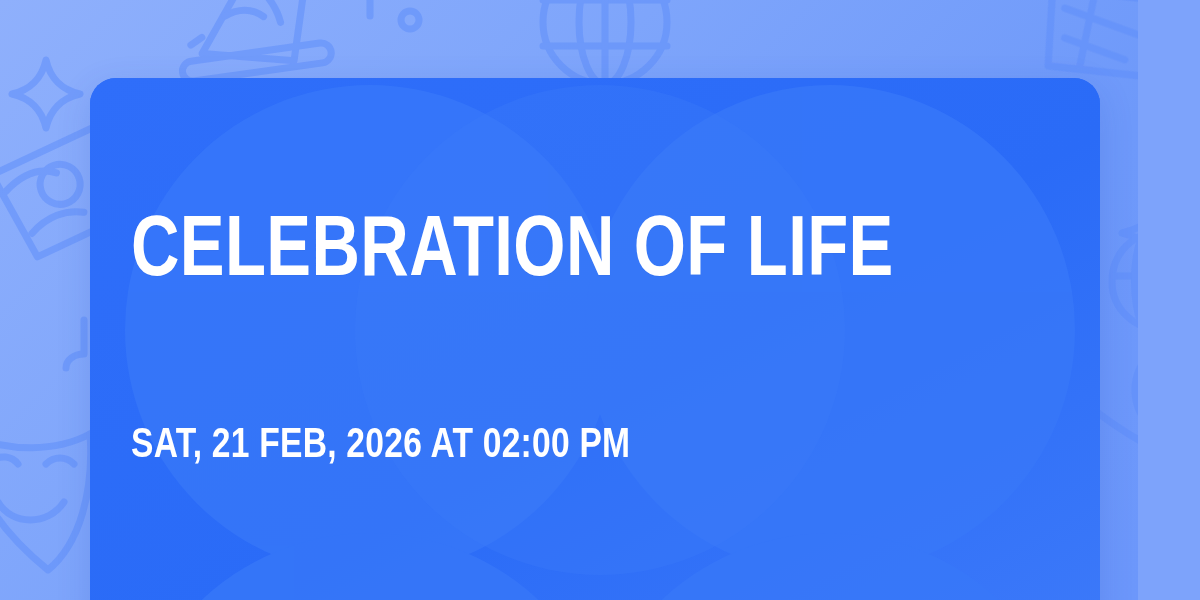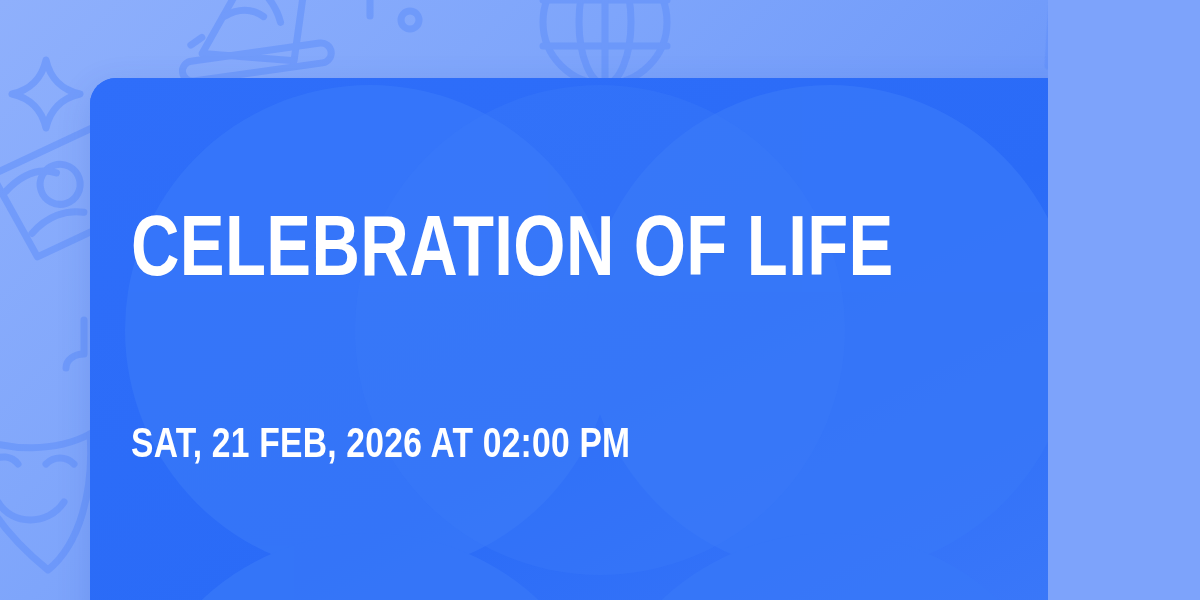--- a/index.html
+++ b/index.html
@@ -7,21 +7,21 @@
     margin: 0;
     padding: 0;
     width: 1200px;
     height: 600px;
     overflow: hidden;
     background: #7da3fb;
   }
 
   .stage {
     position: relative;
-    width: 1048px;
+    width: 1138px;
     height: 600px;
     overflow: hidden;
     font-family: "Liberation Sans", sans-serif;
   }
 
   
   .bg {
     position: absolute;
     inset: 0;
     background: linear-gradient(135deg, #8fb0fc 0%, #7ea5fb 38%, #6e99fa 72%, #6c97fb 100%);

